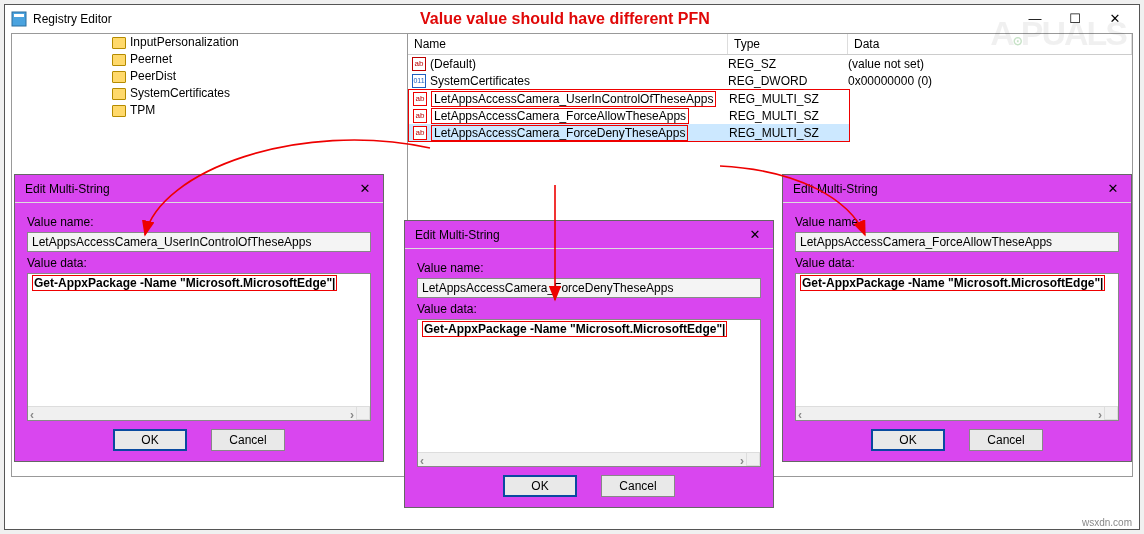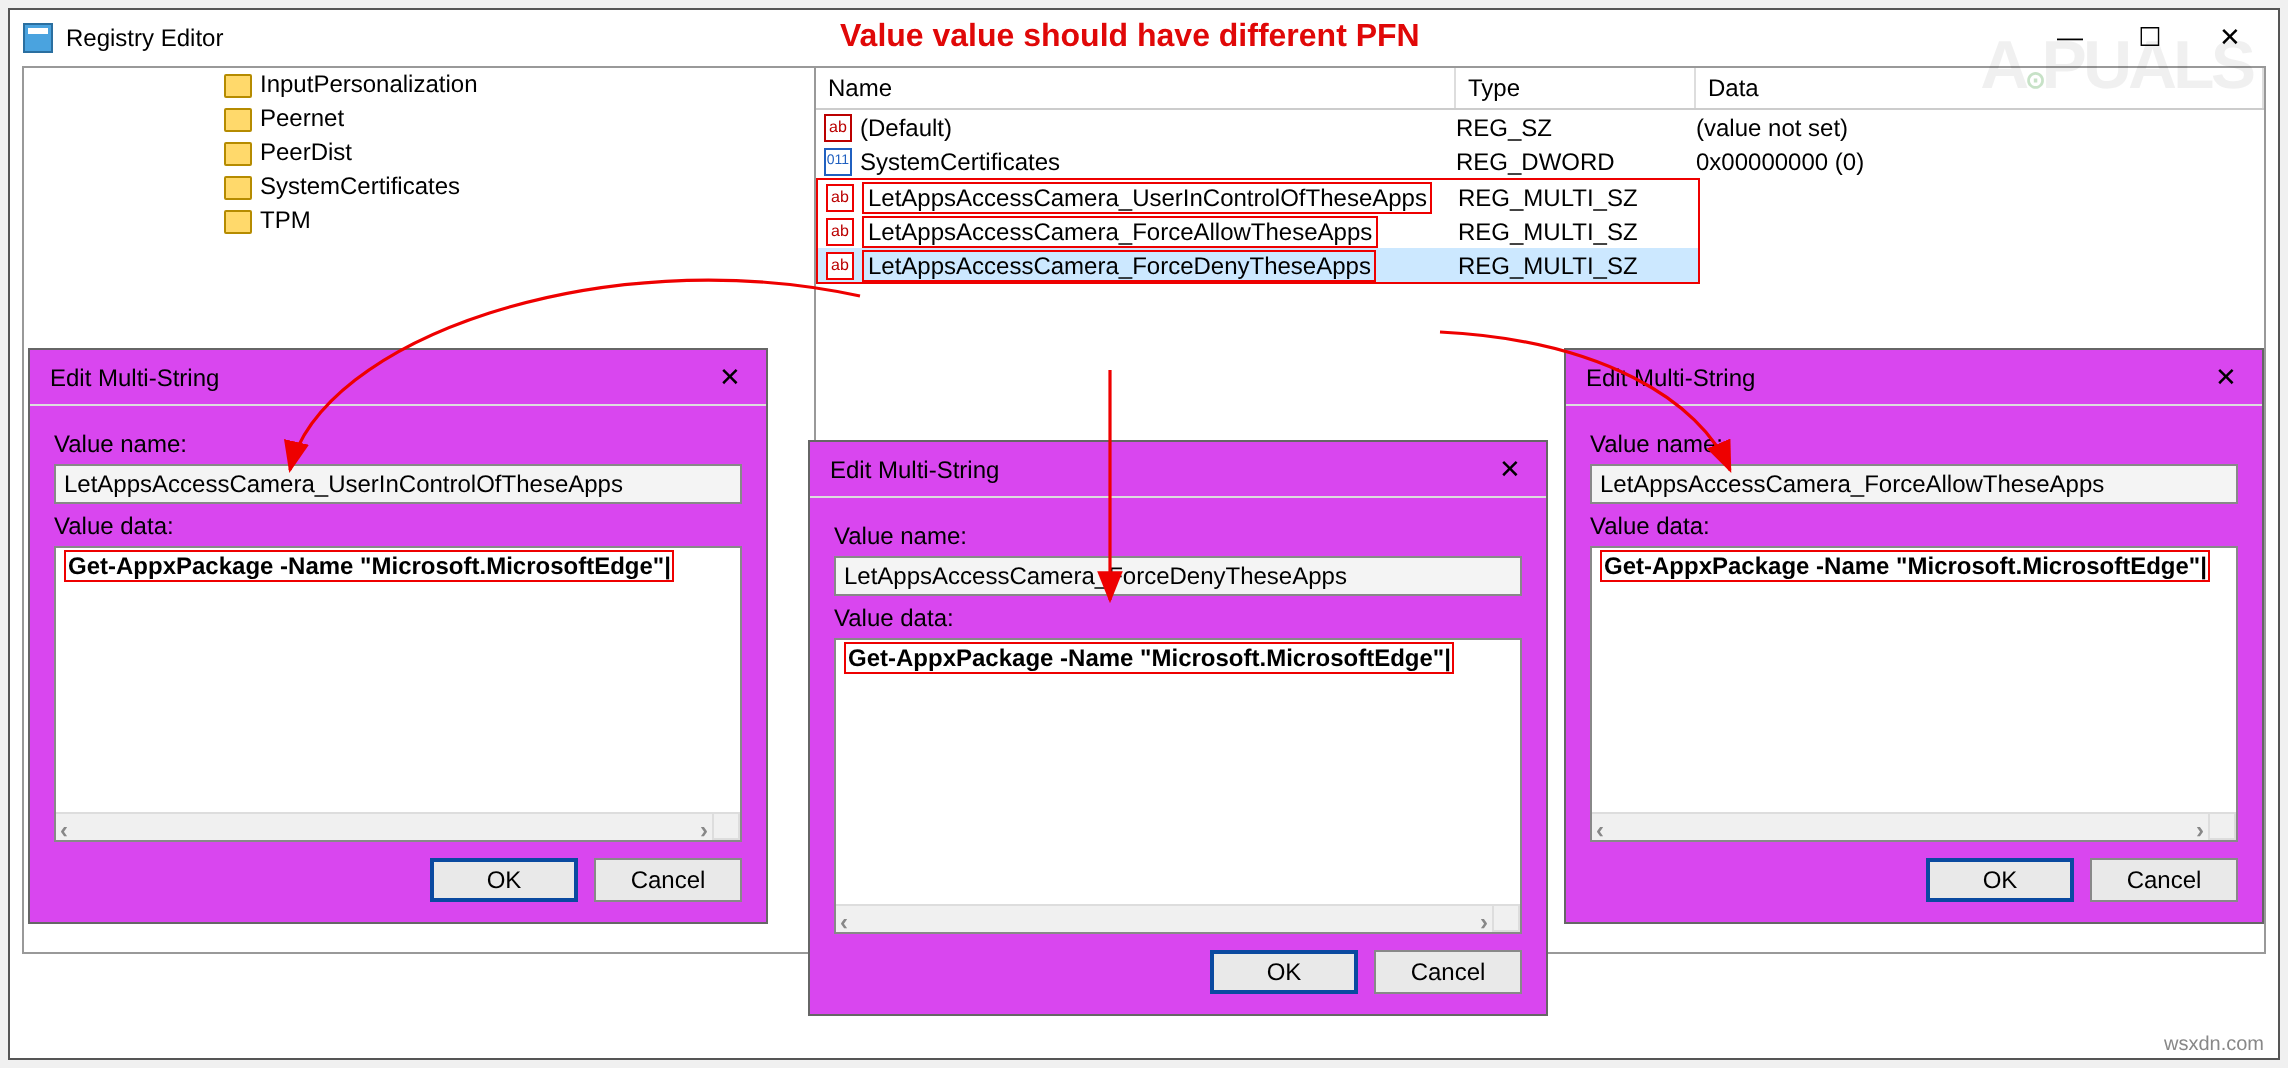--- a/index.html
+++ b/index.html
@@ -34,21 +34,21 @@
   .redbox-group { border: 1px solid #e00; padding: 0; }
 
   .dlg { position: absolute; background: #d946ef; border: 1px solid #666; }
   .dlg .titlebar { border-bottom: 1px solid #ddd; }
   .dlg .body { padding: 8px 12px 10px 12px; }
   .fldlabel { margin: 4px 0 3px 0; }
   .txt { width: 100%; border: 1px solid #888; background: #f4f4f4; height: 20px; line-height: 18px; padding: 0 4px; }
   .ta-wrap { border: 1px solid #888; background: #fff; height: 148px; padding: 2px 4px; position: relative; margin-bottom: 8px; font-weight: bold; }
   .ta-wrap .sb-h { position: absolute; left: 0; right: 14px; bottom: 0; height: 14px; background: #f0f0f0; border-top: 1px solid #ddd; display: flex; justify-content: space-between; font-size: 9px; color: #888; padding: 1px 2px; }
   .ta-wrap .sb-c { position: absolute; right: 0; bottom: 0; width: 14px; height: 14px; background: #f0f0f0; border: 1px solid #ddd; }
-  .btnrow { display: flex; justify-content: flex-end; gap: 8px; }
+  .btnrow { display: flex; justify-content: center; gap: 24px; }
   .btn { min-width: 74px; height: 22px; border: 1px solid #888; background: #e9e9e9; text-align: center; line-height: 20px; }
   .btn.def { border: 2px solid #0a4aa0; line-height: 18px; }
 
   .dlg1 { left: 14px;  top: 174px; width: 370px; }
   .dlg2 { left: 404px; top: 220px; width: 370px; }
   .dlg3 { left: 782px; top: 174px; width: 350px; }
 
   .annot { position: absolute; color: #e00808; font-weight: bold; font-size: 16px; left: 420px; top: 10px; }
   .watermark { position: absolute; right: 18px; top: 14px; font-size: 34px; font-weight: 900; letter-spacing: -2px; color: rgba(0,0,0,0.06); }
   .watermark .g { color: rgba(30,140,30,0.25); }

